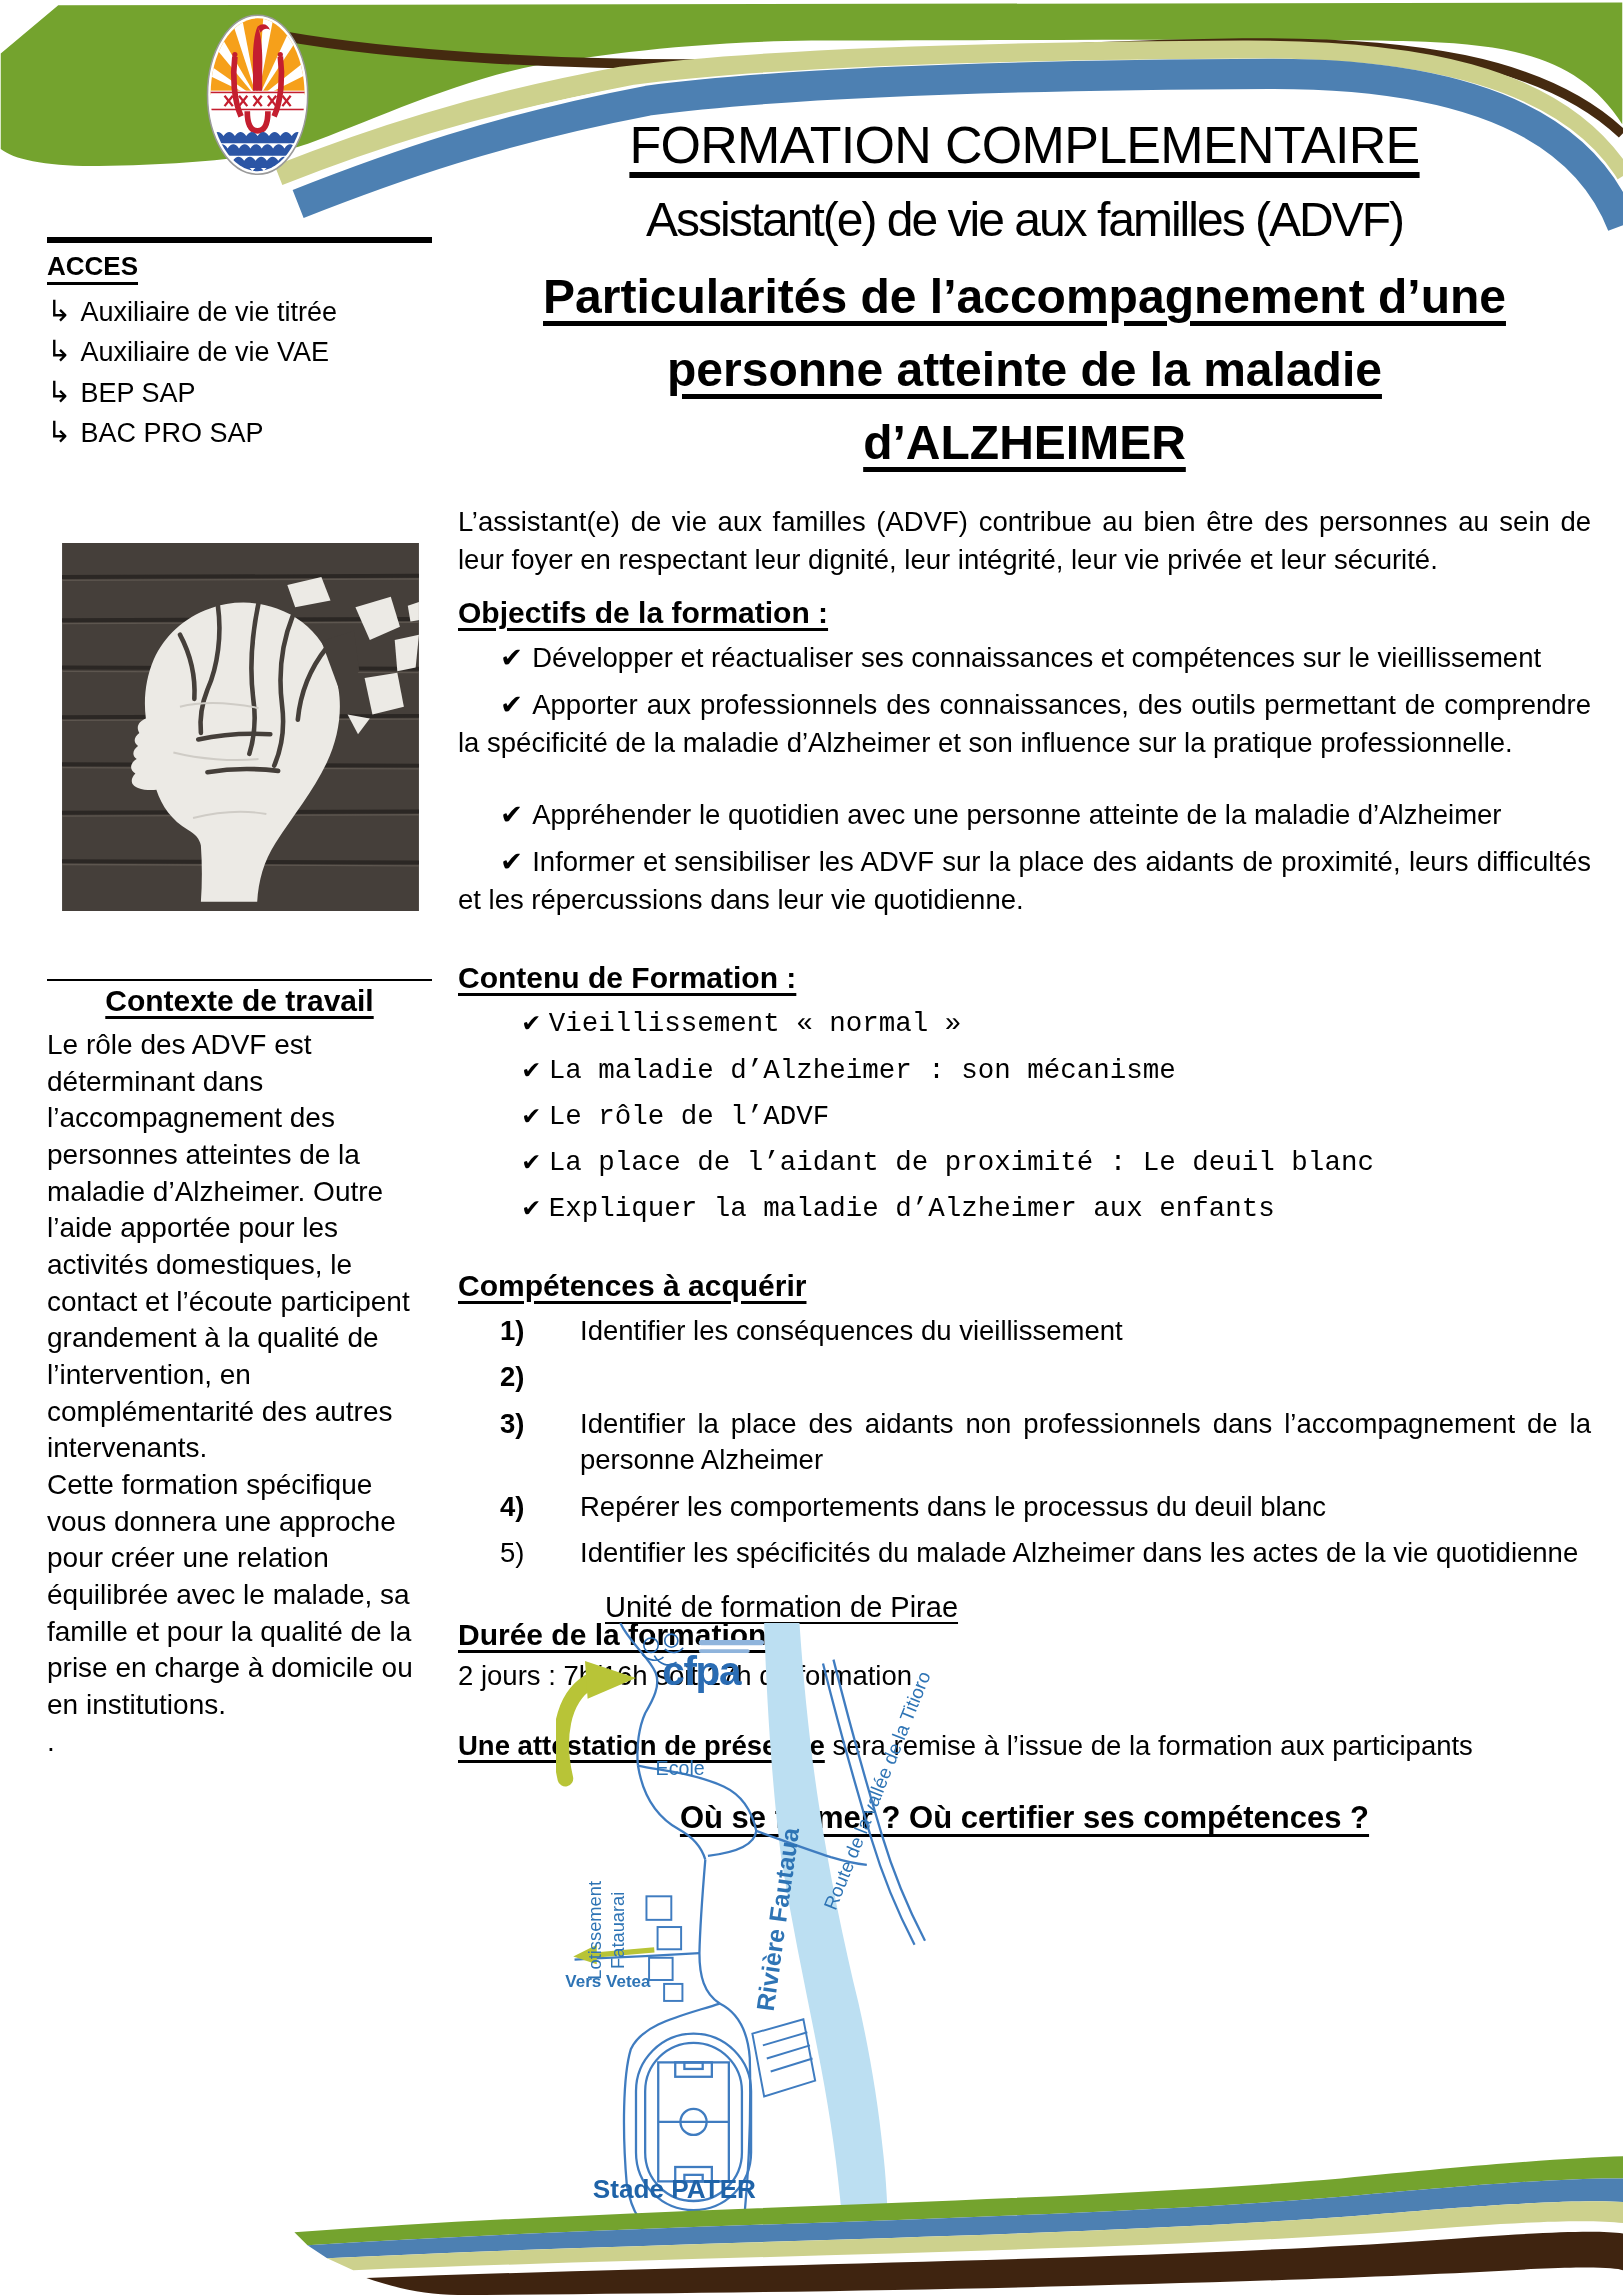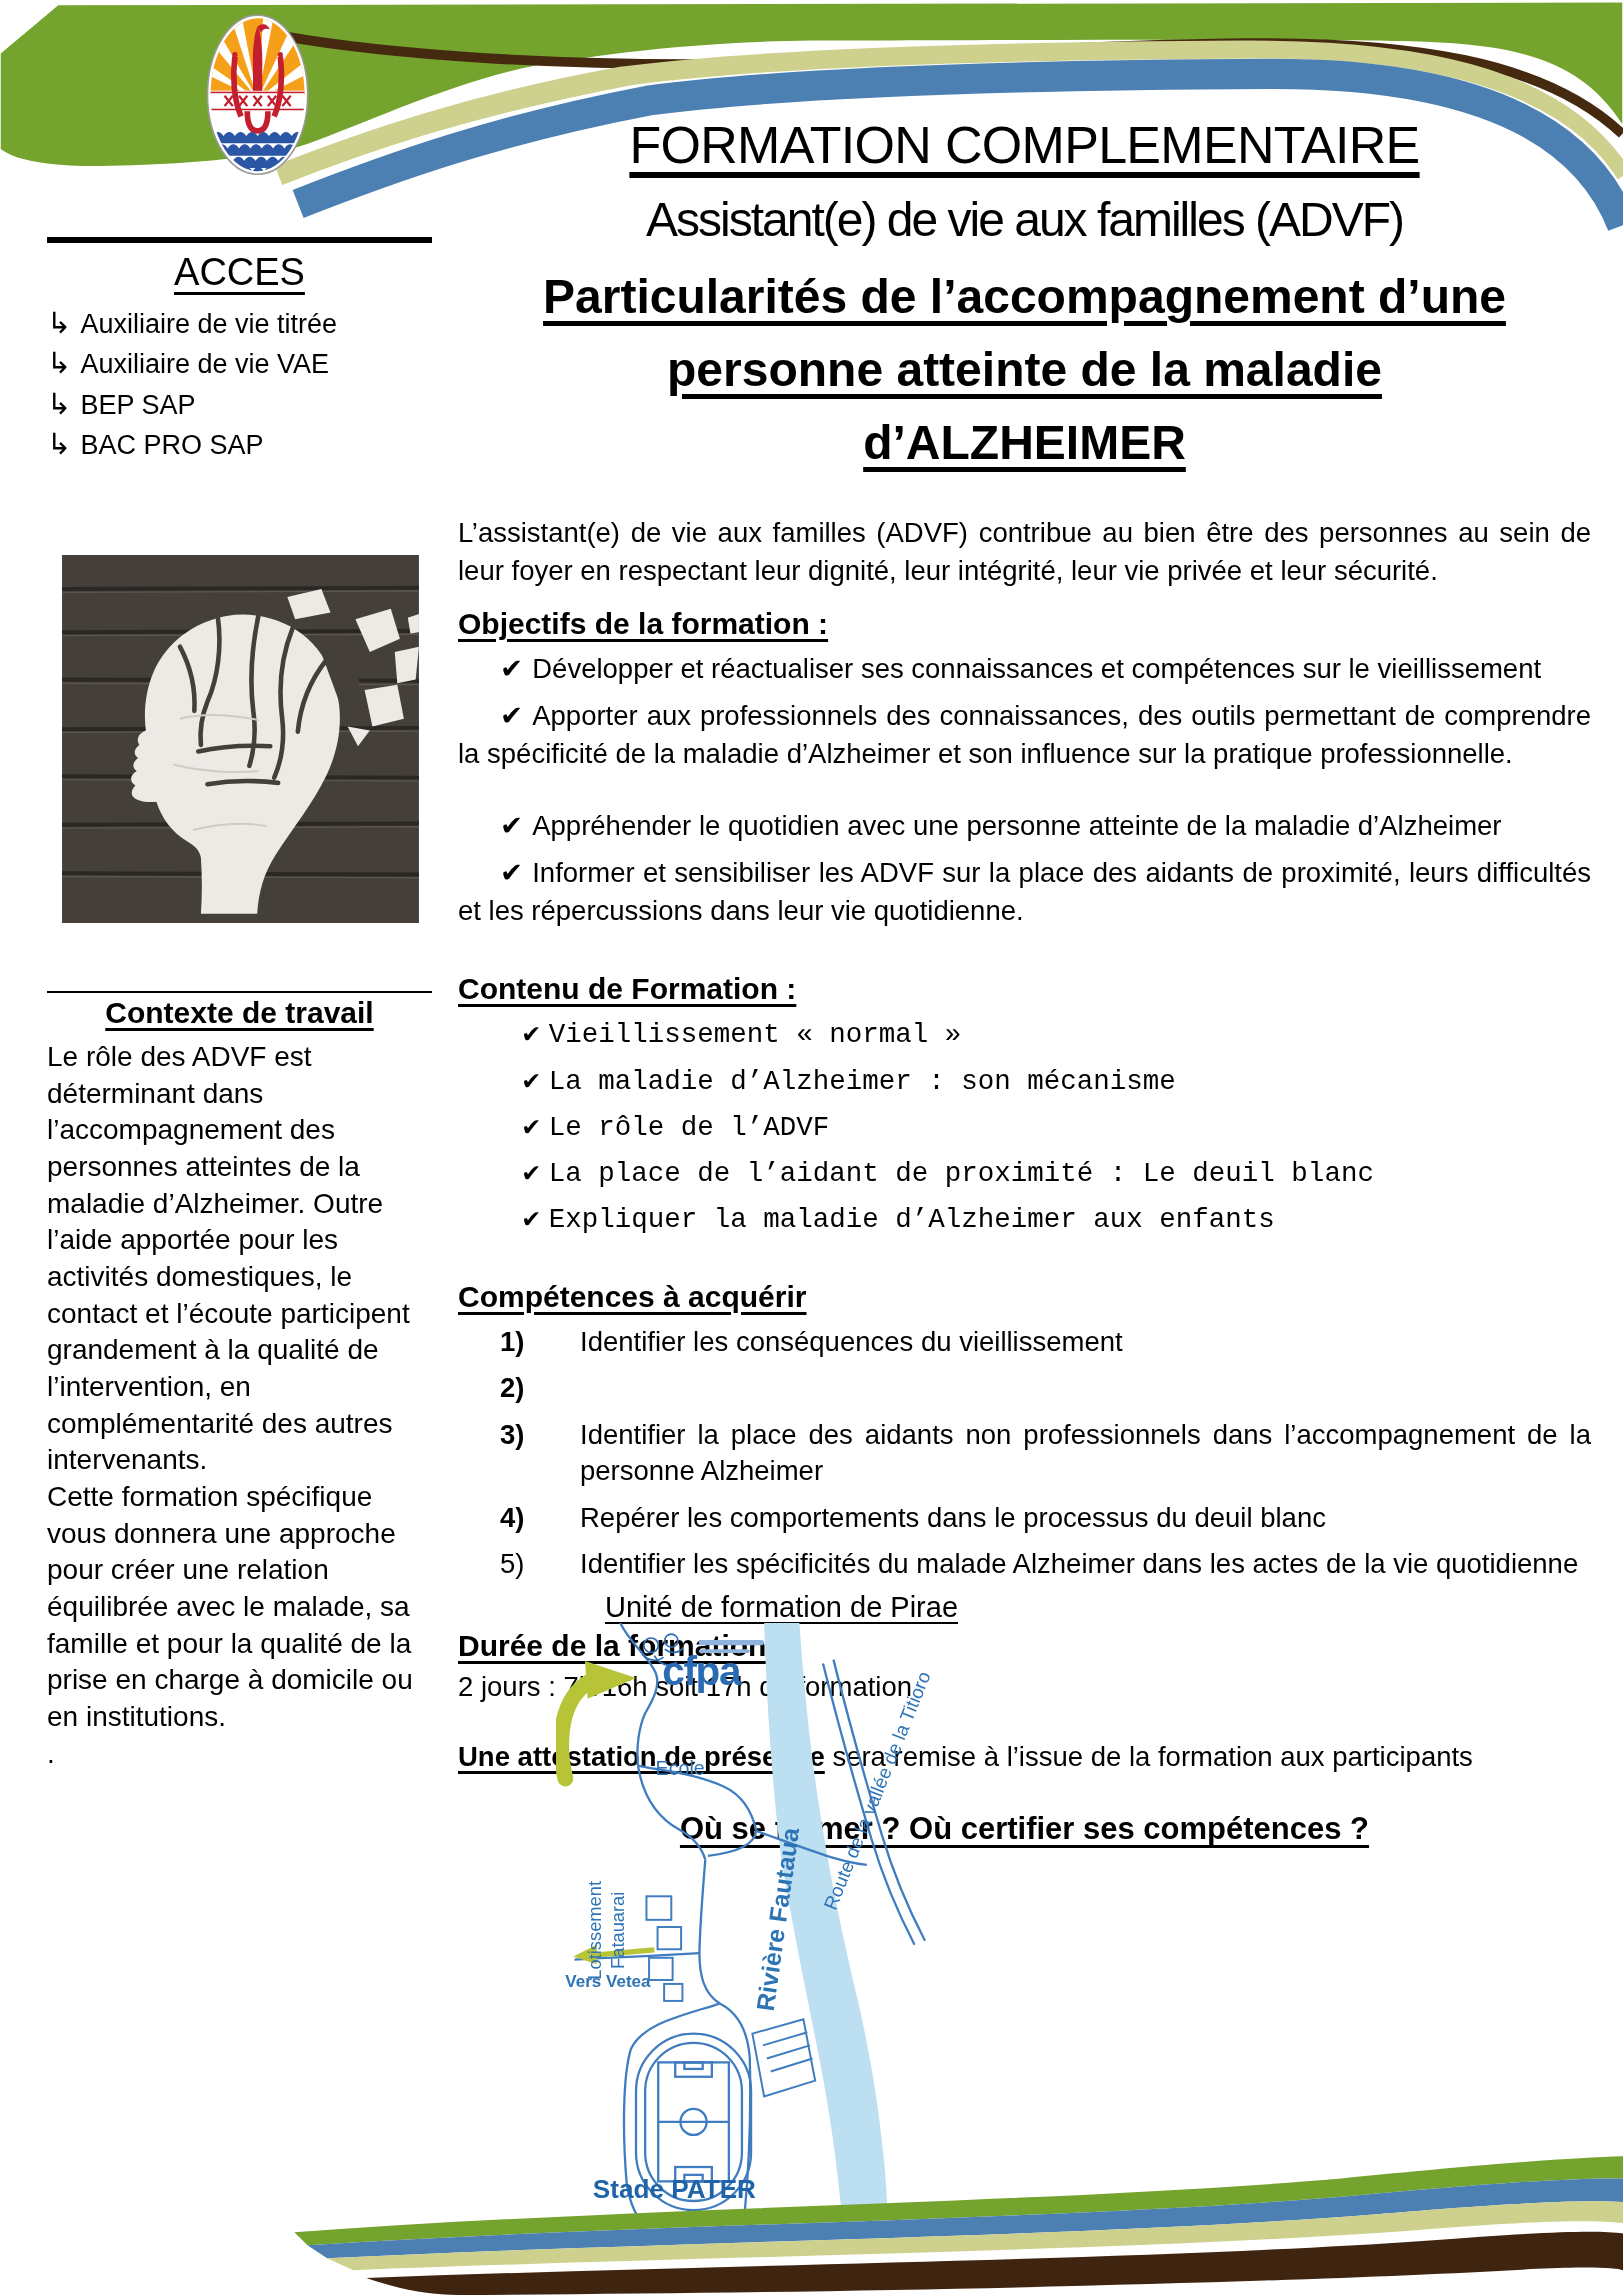--- a/index.html
+++ b/index.html
@@ -4,42 +4,42 @@
 <style>
   html,body{margin:0;padding:0;background:#888;}
   .page{position:relative;width:1623px;height:2295px;background:#fff;overflow:hidden;
         font-family:"Liberation Sans",sans-serif;color:#000;}
   svg text{font-family:"Liberation Sans",sans-serif;}
 
   
   .sidebar{position:absolute;left:47px;top:237px;width:385px;}
   .rule-thick{height:5.9px;background:#000;}
   .rule-thin{height:2px;background:#000;}
-  .acces-title{margin:7.9px auto 0;text-align:center;font-size:38px;font-weight:400;
+  .acces-title{margin:7.9px auto 0;text-align:left;font-size:26px;font-weight:700;
     text-decoration:underline;text-decoration-thickness:3.3px;text-underline-offset:6.5px;}
   .acces-list{margin-top:14.4px;}
   .acces-item{display:flex;align-items:flex-start;gap:9.2px;margin-top:6.5px;
     font-size:27px;line-height:1.25;}
   .acces-glyph{font-size:29px;line-height:1.1;flex:none;}
   .head-img{display:block;margin:92px 0 0 15px;}
   .ctx-rule{margin-top:68px;}
   .ctx-title{margin:3px auto 0;text-align:center;font-size:30px;font-weight:700;
     text-decoration:underline;text-decoration-thickness:2.6px;text-underline-offset:5.2px;}
   .ctx-body{margin-top:9.2px;font-size:28px;line-height:1.31;}
   .ctx-body p{margin:0;}
   .ctx-dot{margin-top:5.2px;font-size:28px;}
 
   
   .main{position:absolute;left:458px;top:115px;width:1133px;}
   .kicker{margin:0;text-align:center;font-size:52px;font-weight:400;letter-spacing:-0.7px;
     text-decoration:underline;text-decoration-thickness:5.9px;text-underline-offset:9.2px;}
   .title-main{margin:17px 0 0;text-align:center;font-size:48px;font-weight:400;letter-spacing:-2px;}
   .title-sub{margin:14.4px 0 0;text-align:center;font-size:48px;font-weight:700;line-height:1.52;}
   .title-sub div{text-decoration:underline;text-decoration-thickness:5.2px;text-underline-offset:7.9px;}
-  .body-p{font-size:27.5px;line-height:1.38;text-align:justify;margin:34px 0 0;}
+  .body-p{font-size:27.5px;line-height:1.38;text-align:justify;margin:23px 0 0;}
   .sec-h{margin:17px 0 0;font-size:30px;font-weight:700;}
   .sec-h span{text-decoration:underline;text-decoration-thickness:2.6px;text-underline-offset:5.2px;}
   .bullet{font-size:27.5px;line-height:1.38;text-align:justify;text-indent:42px;margin:9.2px 0 0;}
   .bullet .chk{margin-right:9.2px;}
   .gap-lg{margin-top:34px;}
   .blist{margin-top:11px;font-family:Liberation Mono, monospace;}
   .bshort{font-size:27.5px;line-height:1.30;margin:10.5px 0 0 65px;}
   .bshort .chk{margin-right:9.2px;}
   .srow{display:flex;margin-top:9.8px;font-size:27.5px;line-height:1.33;}
   .snum{flex:none;width:80px;padding-left:42px;font-weight:700;}

